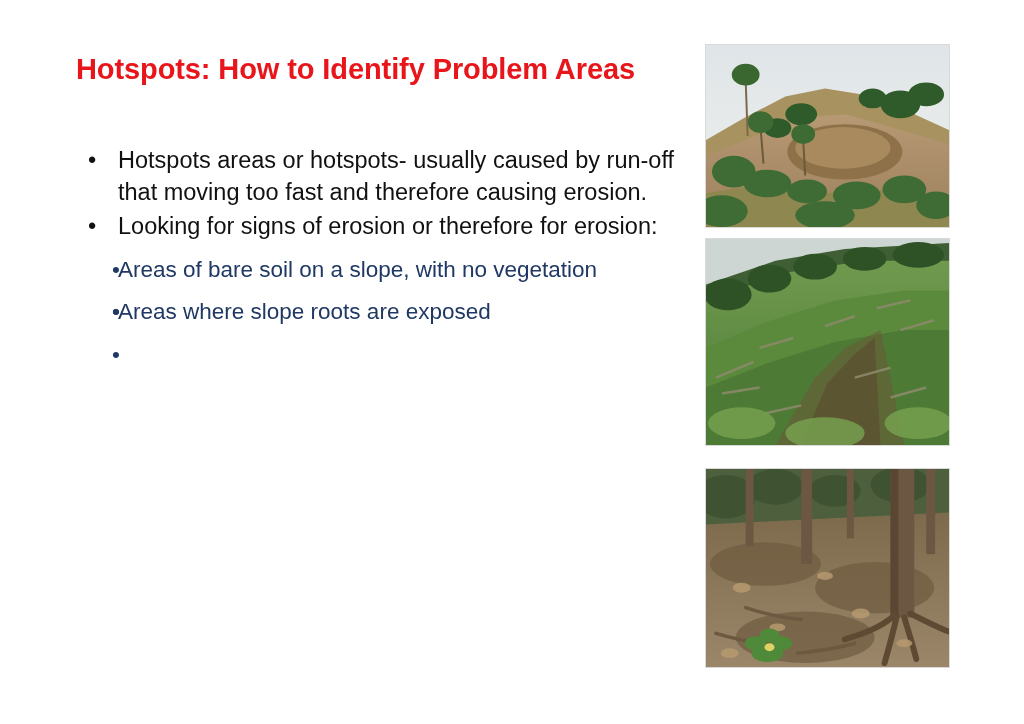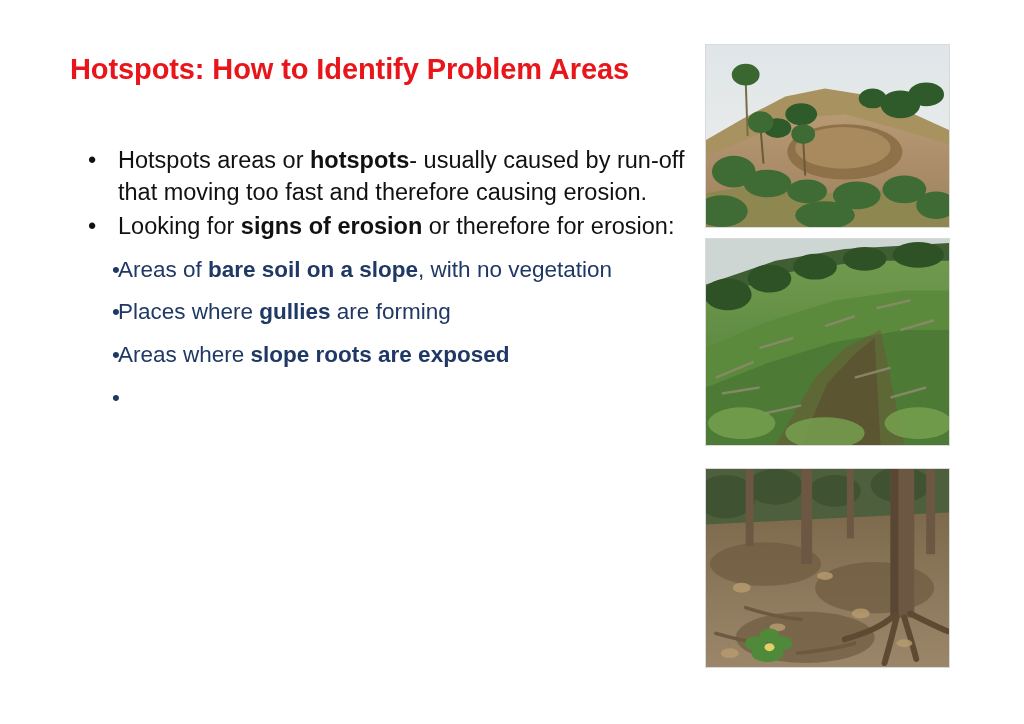--- a/index.html
+++ b/index.html
@@ -14,21 +14,21 @@
     font-family: "Liberation Sans", sans-serif;
     overflow: hidden;
   }
   .slide {
     position: absolute;
     inset: 0;
     background: #ffffff;
   }
   .title {
     position: absolute;
-    left: 70px;
+    left: 76px;
     top: 52px;
     width: 640px;
     color: #e8161b;
     font-size: 29px;
     font-weight: bold;
     letter-spacing: -0.1px;
     line-height: 1.2;
   }
   .body-text {
     position: absolute;
@@ -61,21 +61,21 @@
     margin-top: 12px;
   }
   .bullet-l2 .dot {
     position: absolute;
     left: 34px;
     top: 0;
     font-size: 22.5px;
     line-height: 1.36;
   }
   .bullet-l2 .txt { display: inline; margin-top: 44px; }
-  b { font-weight: bold; }
+  b { font-weight: normal; }
 
   
   .photo {
     position: absolute;
     overflow: hidden;
     border: 1px solid #d9d9d9;
     box-sizing: border-box;
   }
   #photo-hillside-bare {
     left: 705px;
@@ -116,21 +116,20 @@
       <span><span>Looking for </span><b>signs of erosion</b><span> or therefore for erosion:</span></span>
     </div>
 
     <div class="bullet-l2">
       <span class="dot">•</span>
       <span class="txt"><span>Areas of </span><b>bare soil on a slope</b><span>, with no vegetation</span></span>
     </div>
 
     <div class="bullet-l2">
       <span class="dot">•</span>
-      <span class="txt"><span>Places where </span><b>gullies</b><span> are forming</span></span>
     </div>
 
     <div class="bullet-l2">
       <span class="dot">•</span>
       <span class="txt"><span>Areas where </span><b>slope roots are exposed</b></span>
     </div>
 
     <div class="bullet-l2">
       <span class="dot">•</span>
     </div>

